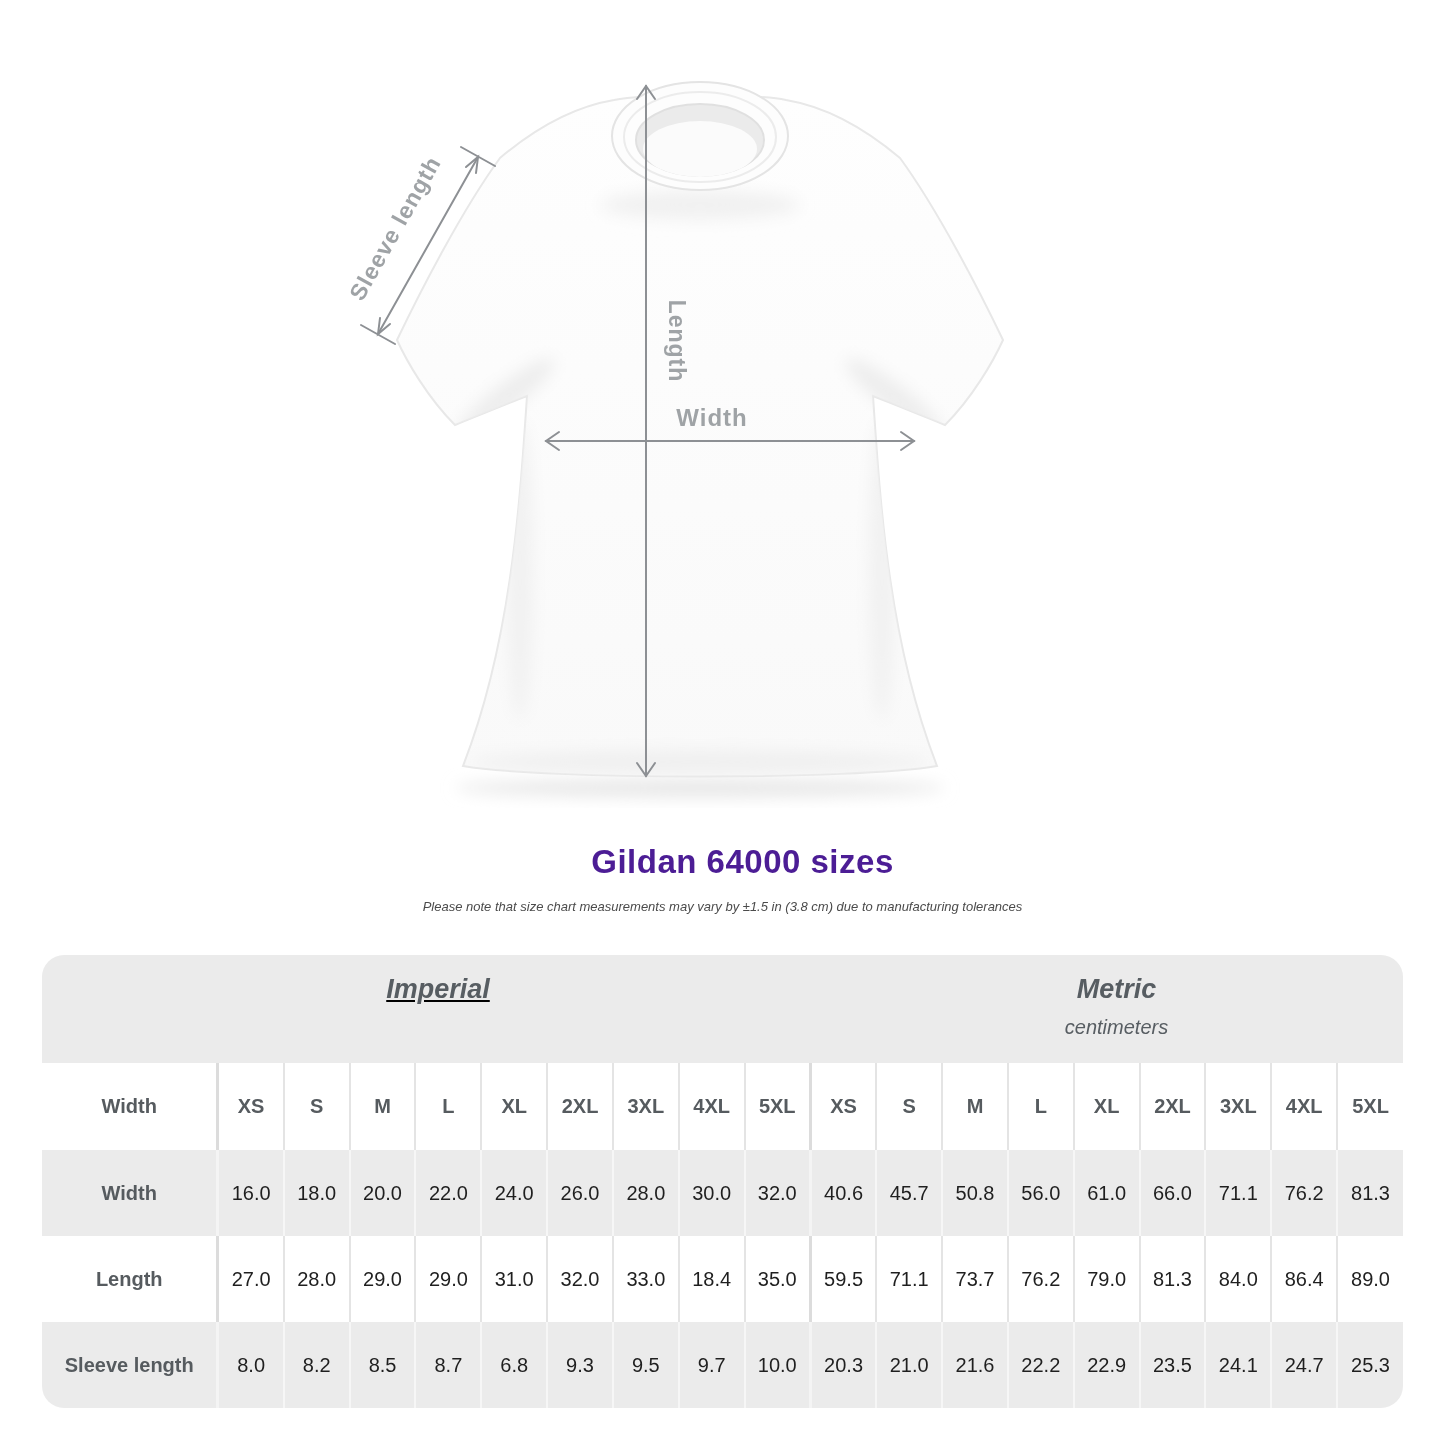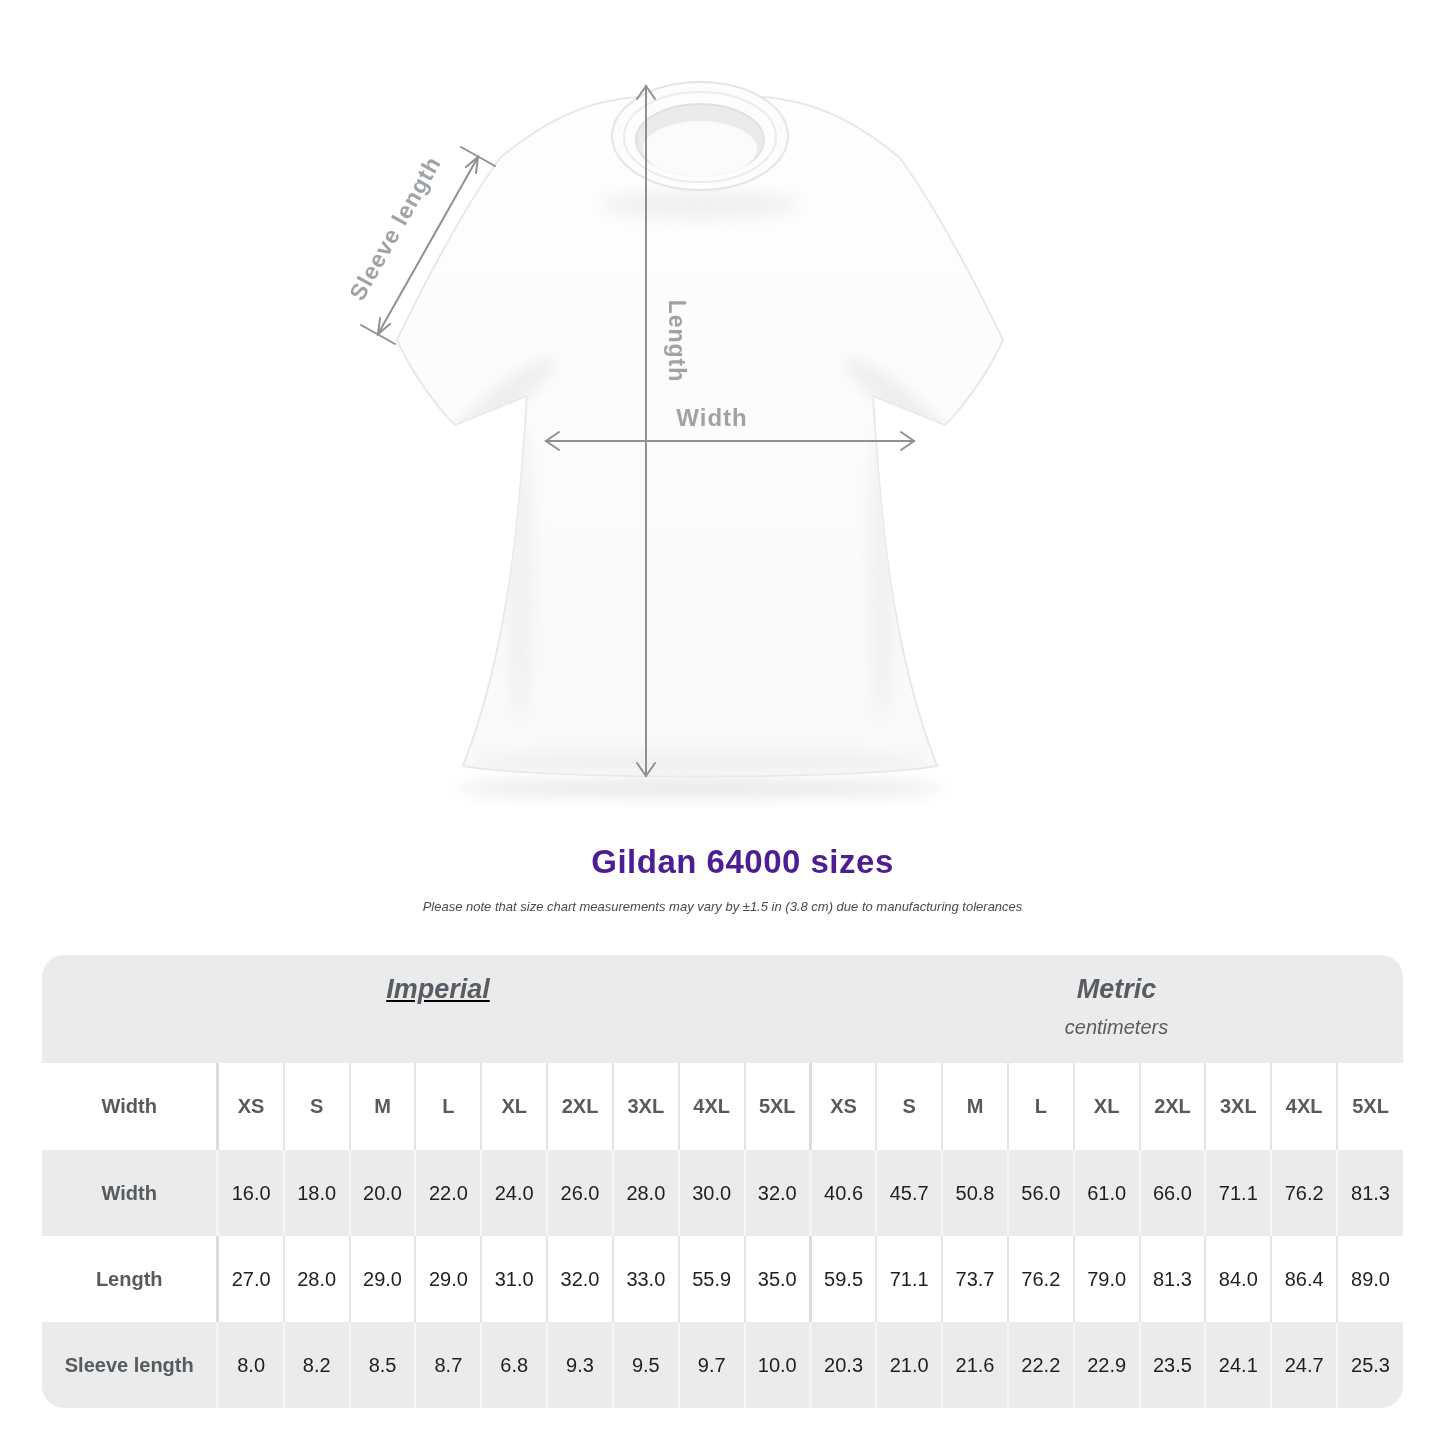--- a/index.html
+++ b/index.html
@@ -191,21 +191,21 @@
 
       <tr class="datarow">
         <td class="lbl">Length</td>
         <td class="g">27.0</td>
         <td>28.0</td>
         <td>29.0</td>
         <td>29.0</td>
         <td>31.0</td>
         <td>32.0</td>
         <td>33.0</td>
-        <td>55.9</td>
+        <td>18.4</td>
         <td>35.0</td>
         <td class="g">59.5</td>
         <td>71.1</td>
         <td>73.7</td>
         <td>76.2</td>
         <td>79.0</td>
         <td>81.3</td>
         <td>84.0</td>
         <td>86.4</td>
         <td>89.0</td>

